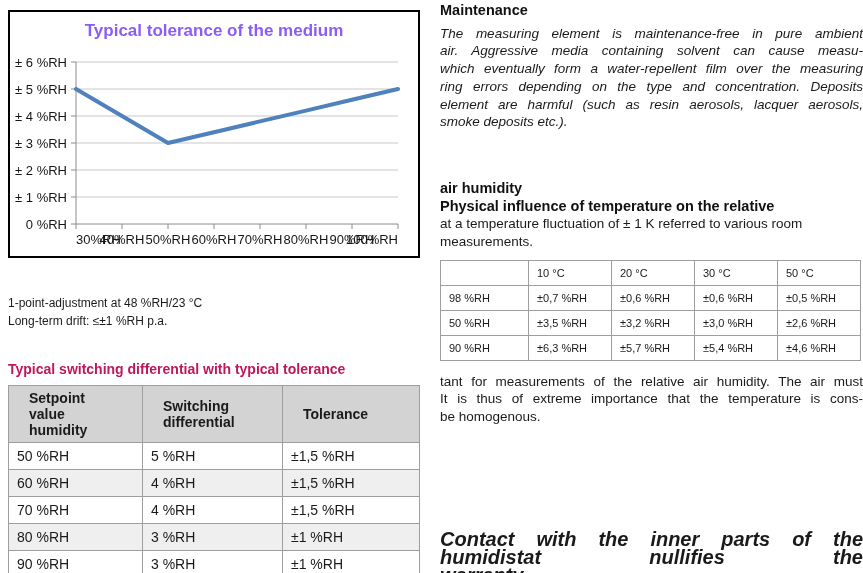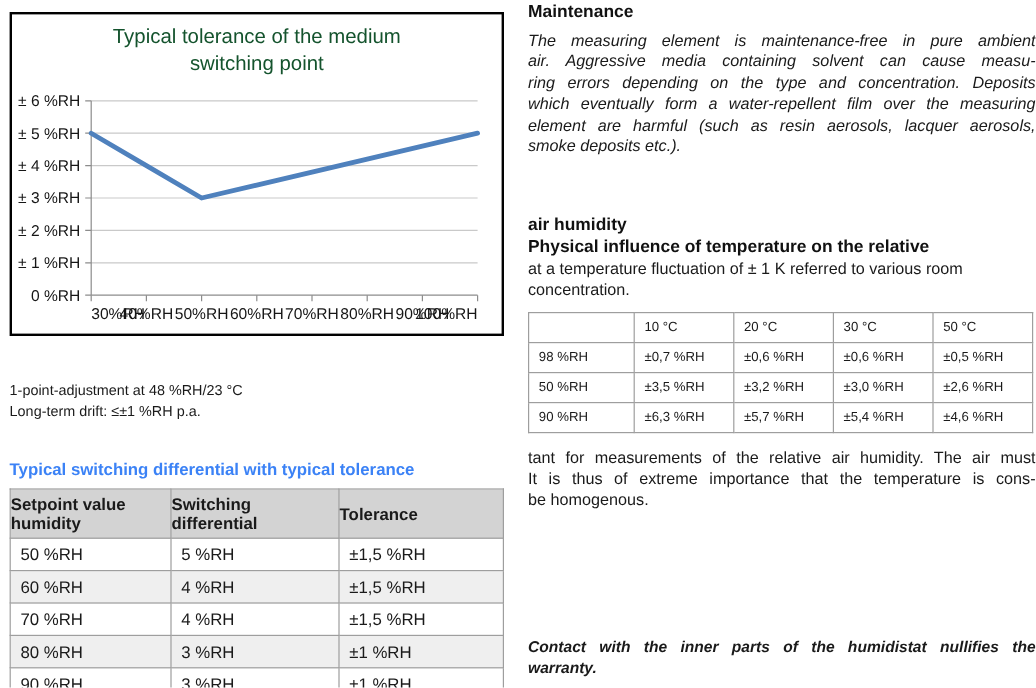--- a/index.html
+++ b/index.html
@@ -5,66 +5,65 @@
   html,body{margin:0;padding:0;}
   body{
     width:863px;height:573px;position:relative;background:#ffffff;
     font-family:"Liberation Sans",sans-serif;color:#1a1a1a;overflow:hidden;
   }
   .col-left{position:absolute;left:8px;top:10px;width:412px;}
   .col-right{position:absolute;left:440px;top:2px;width:423px;}
 
   
   .chart-box{border:2px solid #000;box-sizing:border-box;width:412px;padding:8px 0 2px 0;background:#fff;}
-  .chart-title{text-align:center;font-weight:normal;font-size:17px;line-height:22px;color:#14532d;margin-bottom:6px;}
+  .chart-title{text-align:center;font-weight:bold;font-size:17px;line-height:22px;color:#8b5cf6;margin-bottom:6px;}
   .chart-svg{display:block;margin:0 auto;}
   .chart-svg text{font-family:"Liberation Sans",sans-serif;font-size:13px;fill:#161616;}
 
   
   .pline{line-height:17.7px;font-size:13.5px;white-space:normal;}
   .just .pline{text-align:justify;text-align-last:justify;}
   .just .pline:last-child{text-align-last:left;}
   .h-bold{font-weight:bold;font-size:14.5px;line-height:17.7px;color:#111;}
   .h-bold .pline{font-size:14.5px;font-weight:bold;}
   .notes{margin-top:36px;}
   .notes .pline{font-size:12px;line-height:18px;}
 
-  .tbl-heading{font-weight:bold;font-size:14px;margin-top:31px;margin-bottom:8px;color:#3b82f6;}
+  .tbl-heading{font-weight:bold;font-size:14px;margin-top:31px;margin-bottom:8px;color:#be185d;}
 
   
   table{border-collapse:collapse;}
   .sw-table{width:412px;font-size:14px;}
   .sw-table th,.sw-table td{border:1px solid #9e9e9e;text-align:left;vertical-align:middle;}
-  .sw-table th{background:#d3d3d3;font-weight:bold;padding:4px 0;line-height:16px;}
+  .sw-table th{background:#d3d3d3;font-weight:bold;padding:4px 20px;line-height:16px;}
   .sw-table td{padding:5px 8px;background:#fff;}
   .sw-table tbody tr:nth-child(even) td{background:#efefef;}
   .sw-table col.c1{width:134px;}
   .sw-table col.c2{width:140px;}
 
   
   .temp-table{width:421px;font-size:11px;margin-top:9px;}
   .temp-table th,.temp-table td{border:1px solid #9e9e9e;text-align:left;font-weight:normal;
     padding:3px 8px;height:18px;background:#fff;vertical-align:middle;}
   .temp-table col.c1{width:88px;}
 
   .maintenance-para{margin-top:5px;font-style:italic;}
   .phys-head{margin-top:49px;}
   .thus-para{margin-top:12px;}
   .warranty{margin-top:104px;}
-  .warranty .pline{font-weight:bold;font-style:italic;font-size:13px;line-height:18px;}
+  .warranty .pline{font-weight:bold;font-style:italic;font-size:20px;line-height:18px;}
 </style>
 </head>
 <body>
 
 <div class="col-left">
 
   <div class="chart-box">
     <div class="chart-title">
       <div>Typical tolerance of the medium</div>
-      <div>switching point</div>
     </div>
     <svg id="chart-svg" class="chart-svg" width="404" height="206" viewBox="0 0 404 206">
         <line x1="64" y1="176" x2="386" y2="176" stroke="#8c8c8c" stroke-width="1"></line>
         <line x1="59" y1="176" x2="64" y2="176" stroke="#8c8c8c"></line>
         <text x="55" y="180.5" text-anchor="end">0 %RH</text>
         <line x1="64" y1="149" x2="386" y2="149" stroke="#c9c9c9" stroke-width="1"></line>
         <line x1="59" y1="149" x2="64" y2="149" stroke="#8c8c8c"></line>
         <text x="55" y="153.5" text-anchor="end">± 1 %RH</text>
         <line x1="64" y1="122" x2="386" y2="122" stroke="#c9c9c9" stroke-width="1"></line>
         <line x1="59" y1="122" x2="64" y2="122" stroke="#8c8c8c"></line>
@@ -152,33 +151,33 @@
   </table>
 
 </div>
 
 <div class="col-right">
 
   <div class="h-bold">Maintenance</div>
   <div class="maintenance-para just">
       <div class="pline">The measuring element is maintenance-free in pure ambient</div>
       <div class="pline">air. Aggressive media containing solvent can cause measu-</div>
+      <div class="pline">which eventually form a water-repellent film over the measuring</div>
       <div class="pline">ring errors depending on the type and concentration. Deposits</div>
-      <div class="pline">which eventually form a water-repellent film over the measuring</div>
       <div class="pline">element are harmful (such as resin aerosols, lacquer aerosols,</div>
       <div class="pline">smoke deposits etc.).</div>
     </div>
 
   <div class="h-bold phys-head">
       <div class="pline">air humidity</div>
       <div class="pline">Physical influence of temperature on the relative</div>
     </div>
   <div>
       <div class="pline">at a temperature fluctuation of ± 1 K referred to various room</div>
-      <div class="pline">concentration.</div>
+      <div class="pline">measurements.</div>
     </div>
 
   <table class="temp-table">
     <colgroup>
         <col class="c1">
         <col>
         <col>
         <col>
         <col>
       </colgroup>

